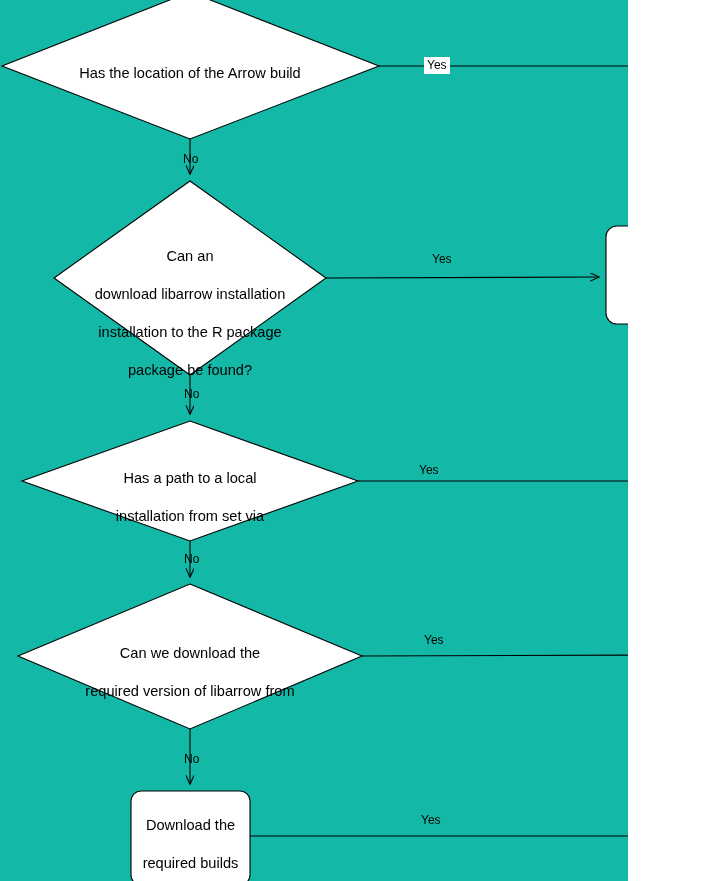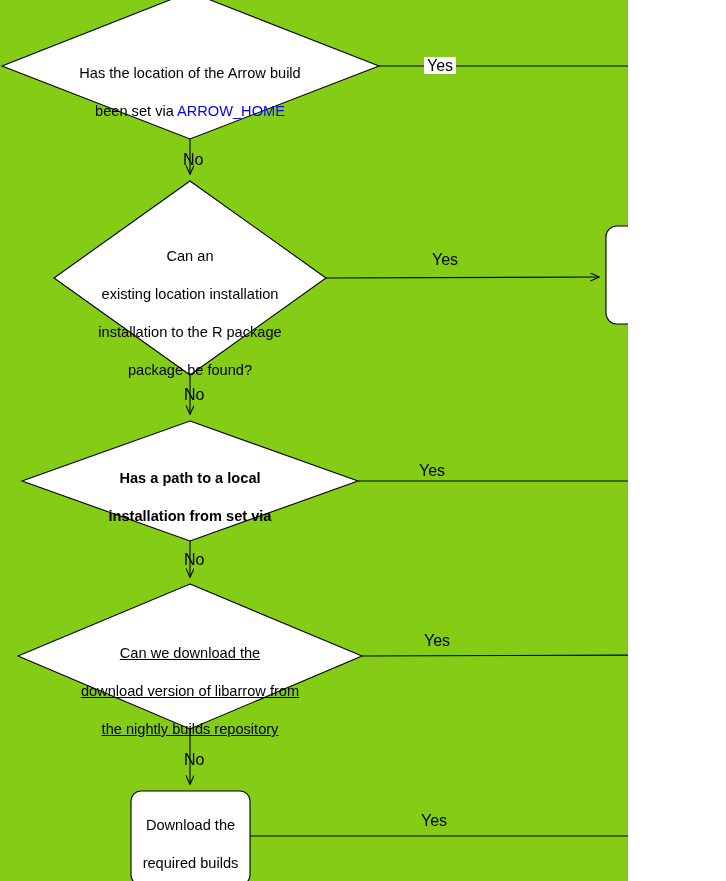--- a/index.html
+++ b/index.html
@@ -7,21 +7,21 @@
     padding: 0;
     background: #ffffff;
   }
   body {
     font-family: "Liberation Sans", sans-serif;
   }
   #flow-root {
     position: relative;
     width: 628px;
     height: 881px;
-    background: #84cc16;
+    background: #14b8a6;
     overflow: hidden;
   }
   #flow-svg {
     position: absolute;
     top: 0;
     left: 0;
     width: 726px;
     height: 881px;
   }
   .shape-stroke {
@@ -40,21 +40,21 @@
     color: #000000;
     font-size: 14.6px;
     line-height: 19px;
     font-family: "Liberation Sans", sans-serif;
     white-space: pre-line;
     pointer-events: none;
   }
   .edge-label {
     position: absolute;
     color: #000000;
-    font-size: 16px;
+    font-size: 12px;
     line-height: 17px;
     font-family: "Liberation Sans", sans-serif;
     text-align: center;
     white-space: nowrap;
   }
   .link-token {
     color: #0000ff;
   }
   .yes-label-boxed {
     background: #ffffff;
@@ -99,39 +99,37 @@
 
     <path class="edge-line" d="M362,656 L665,655 L665,331" marker-end="url(#ohead)"></path>
 
     <path class="edge-line" d="M190,729 L190,784" marker-end="url(#ohead)"></path>
 
     <path class="edge-line" d="M250,836 L695,836 L695,331" marker-end="url(#ohead)"></path>
   </svg>
 
   <div class="node-text" style="left:30px; top:45px; width:320px;">
     <div>Has the location of the Arrow build</div>
-    <div><span>been set via </span><span class="link-token">ARROW_HOME</span></div>
   </div>
 
   <div class="node-text" style="left:52px; top:228px; width:276px;">
     <div>Can an</div>
-    <div>existing location installation</div>
+    <div>download libarrow installation</div>
     <div>installation to the R package</div>
     <div>package be found?</div>
   </div>
 
-  <div class="node-text" style="left:70px; top:450px; width:240px;font-weight:bold;">
+  <div class="node-text" style="left:70px; top:450px; width:240px;">
     <div>Has a path to a local</div>
     <div>installation from set via</div>
   </div>
 
-  <div class="node-text" style="left:55px; top:625px; width:270px;text-decoration:underline;">
+  <div class="node-text" style="left:55px; top:625px; width:270px;">
     <div>Can we download the</div>
-    <div>download version of libarrow from</div>
-    <div>the nightly builds repository</div>
+    <div>required version of libarrow from</div>
   </div>
 
   <div class="node-text" style="left:131px; top:797px; width:119px;">
     <div>Download the</div>
     <div>required builds</div>
     
     
   </div>
 
 

